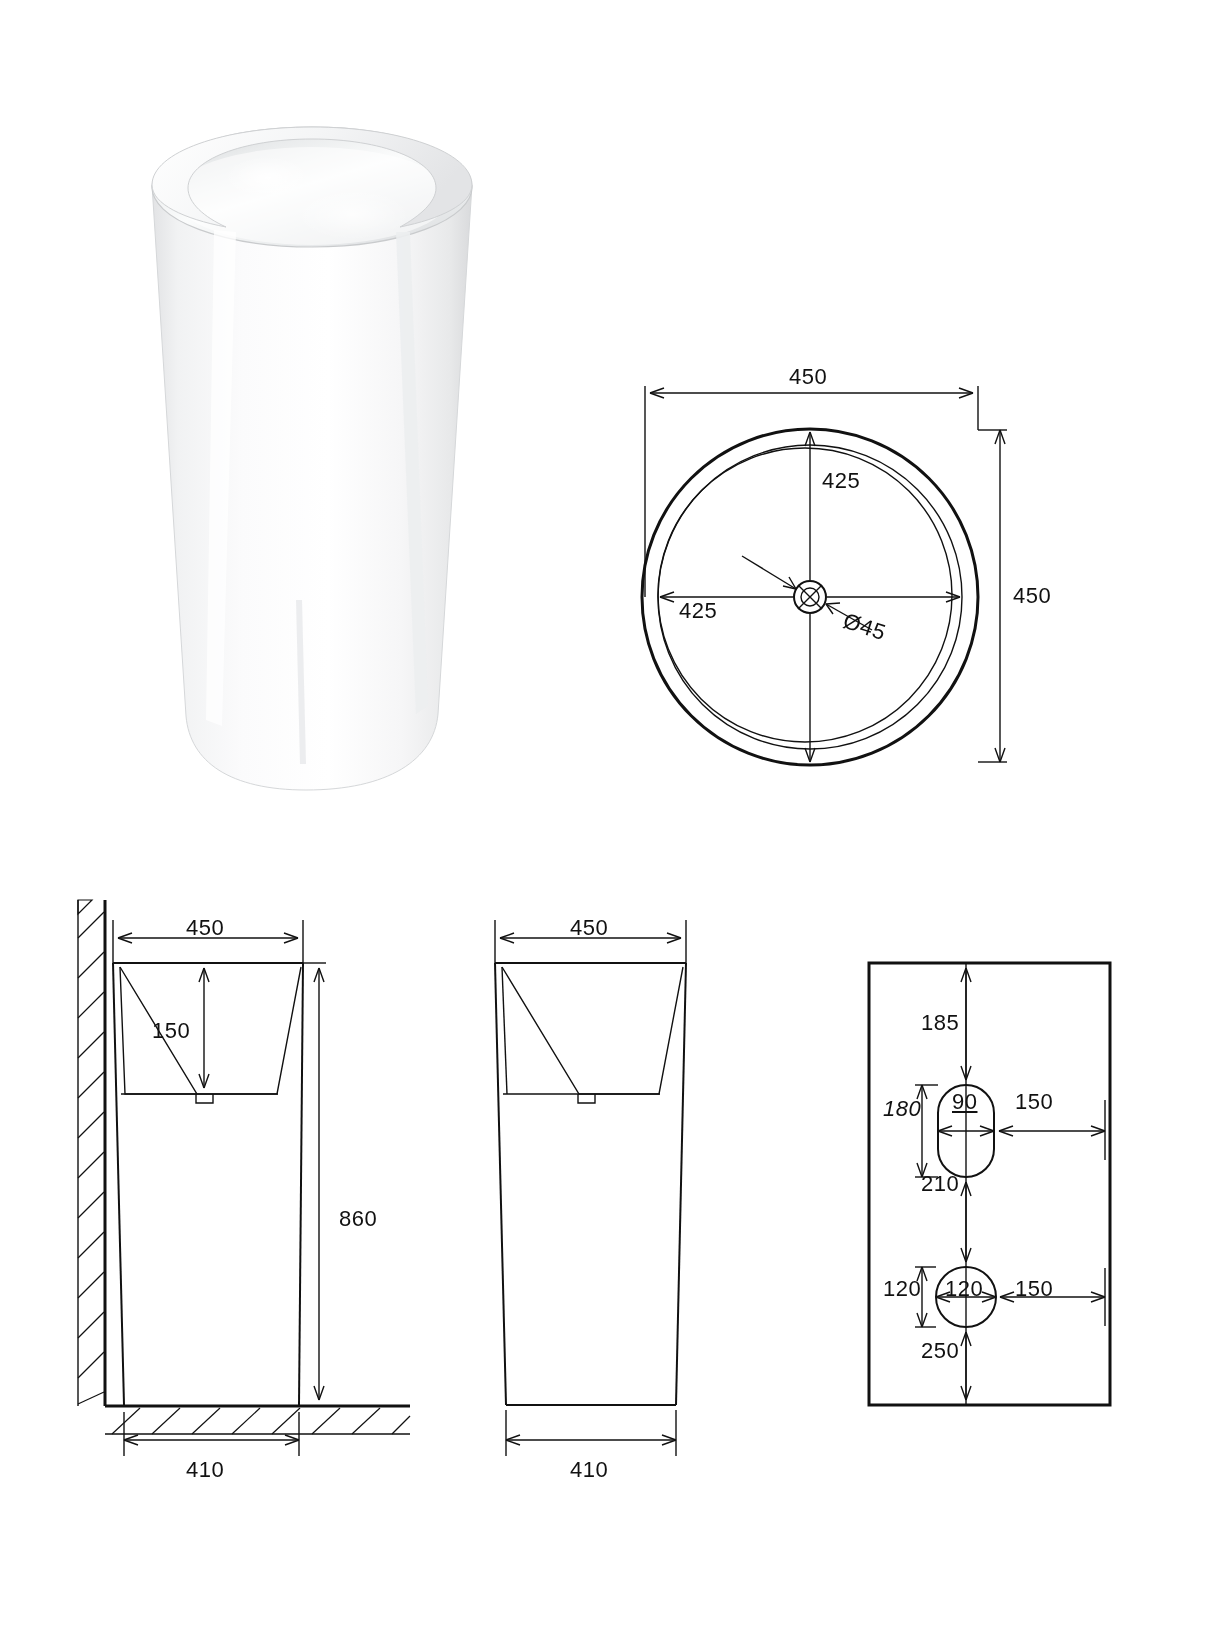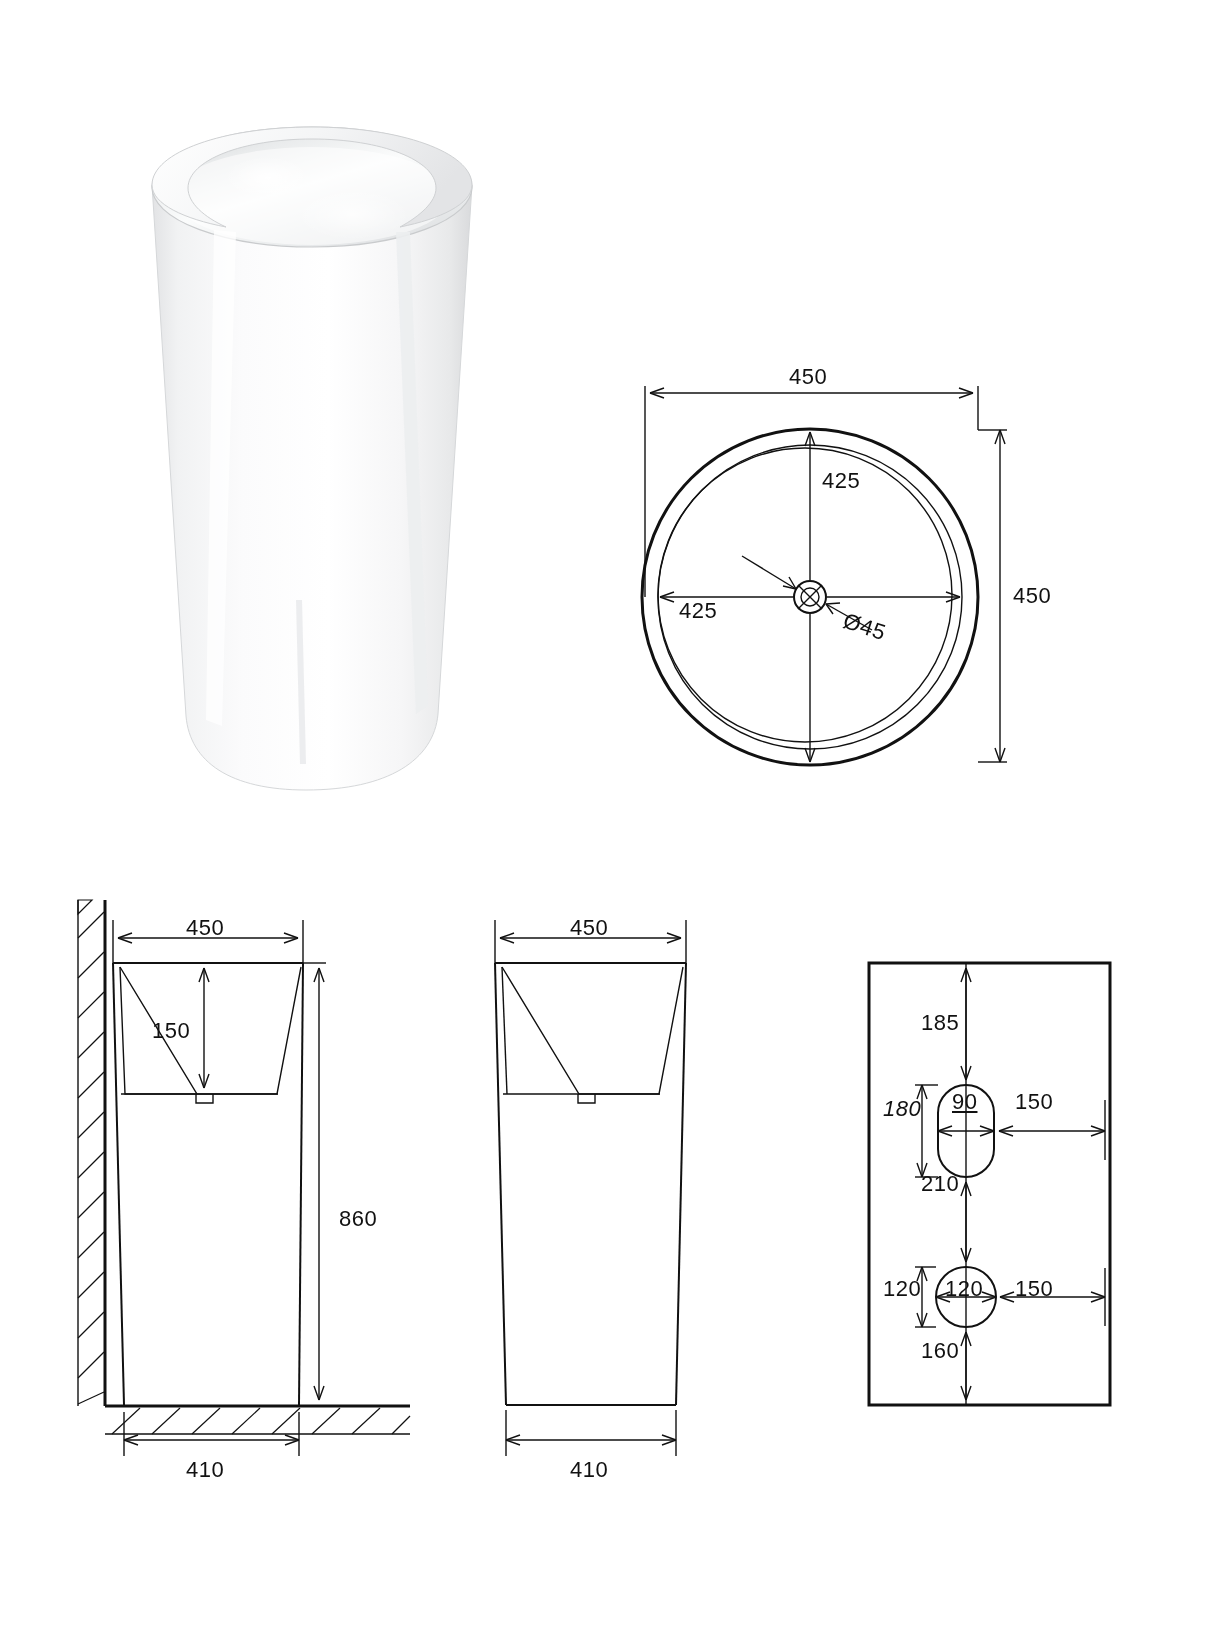--- a/index.html
+++ b/index.html
@@ -301,15 +301,15 @@
     <path class="ln thin" d="M966,1400 L961,1386 M966,1400 L971,1386"></path>
   </svg>
   <div class="dim-label" style="left:921px; top:1010px;">185</div>
   <div class="dim-label" style="left:883px; top:1096px;font-style:italic;">180</div>
   <div class="dim-label" style="left:952px; top:1089px;text-decoration:underline;">90</div>
   <div class="dim-label" style="left:1015px; top:1089px;">150</div>
   <div class="dim-label" style="left:921px; top:1150px;margin-top:21px;">210</div>
   <div class="dim-label" style="left:883px; top:1276px;">120</div>
   <div class="dim-label" style="left:945px; top:1276px;">120</div>
   <div class="dim-label" style="left:1015px; top:1276px;">150</div>
-  <div class="dim-label" style="left:921px; top:1338px;">160</div>
+  <div class="dim-label" style="left:921px; top:1338px;">250</div>
 
 </div>
 
 </body></html>

